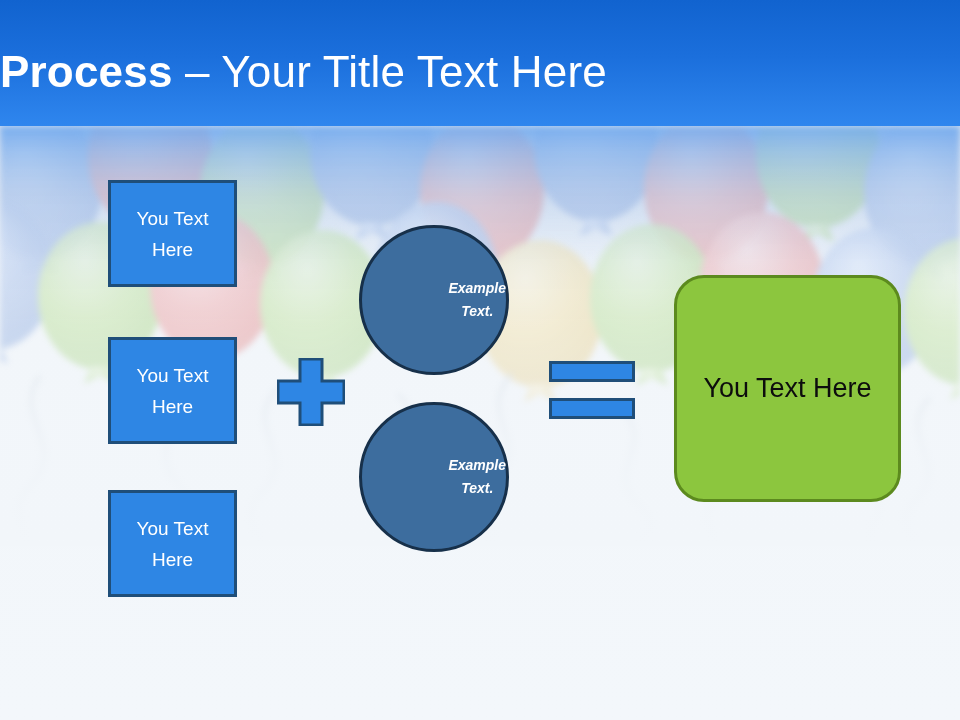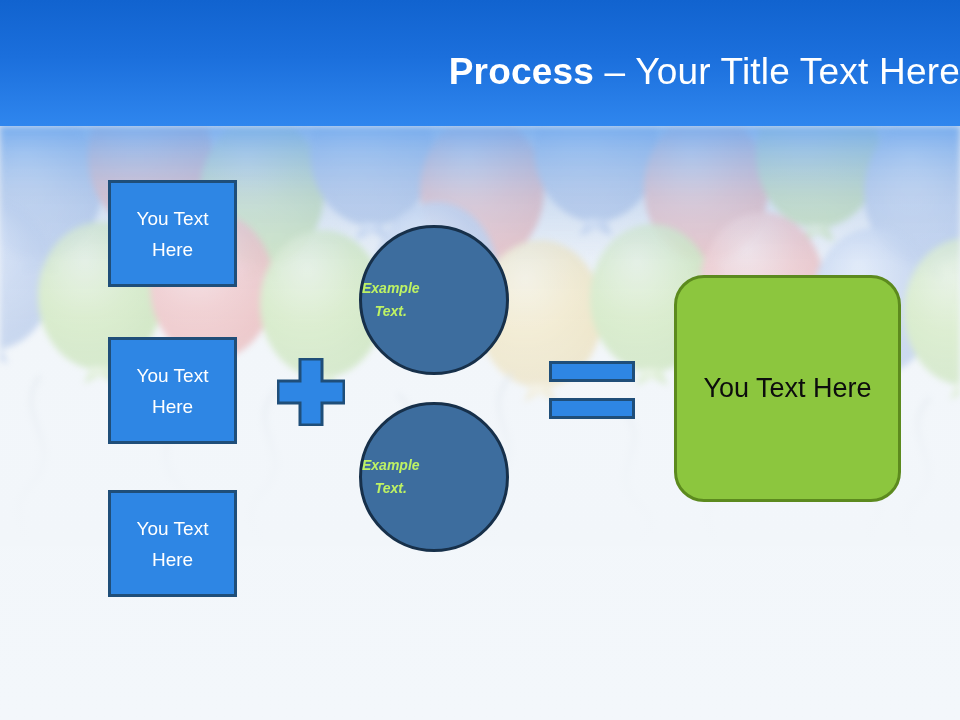--- a/index.html
+++ b/index.html
@@ -62,23 +62,23 @@
   .header-band {
     position: absolute;
     left: 0; top: 0;
     width: 960px; height: 126px;
     background: linear-gradient(to bottom, #1163cf 0%, #1b6fdc 45%, #2f86ee 100%);
   }
   .header-title {
     position: absolute;
     left: 0; top: 52px;
     width: 960px;
-    text-align: right;
+    text-align: left;
     color: #ffffff;
-    font-size: 37px;
+    font-size: 44px;
     line-height: 40px;
     letter-spacing: 0.2px;
     white-space: nowrap;
   }
   .header-title .strong { font-weight: bold; }
   .header-title .light { font-weight: normal; }
 
   
   .blue-box {
     position: absolute;
@@ -110,22 +110,22 @@
   
   .dark-circle {
     position: absolute;
     width: 150px; height: 150px;
     border-radius: 50%;
     background: #3d6d9e;
     border: 3px solid #17304a;
     box-sizing: border-box;
     display: flex;
     align-items: center;
-    justify-content: flex-start;
-    color: #bef264;
+    justify-content: flex-end;
+    color: #ffffff;
     font-size: 14px;
     line-height: 23px;
     font-weight: bold;
     font-style: italic;
     text-align: center;
   }
   #circle-1 { left: 359px; top: 225px; }
   #circle-2 { left: 359px; top: 402px; }
 
   

